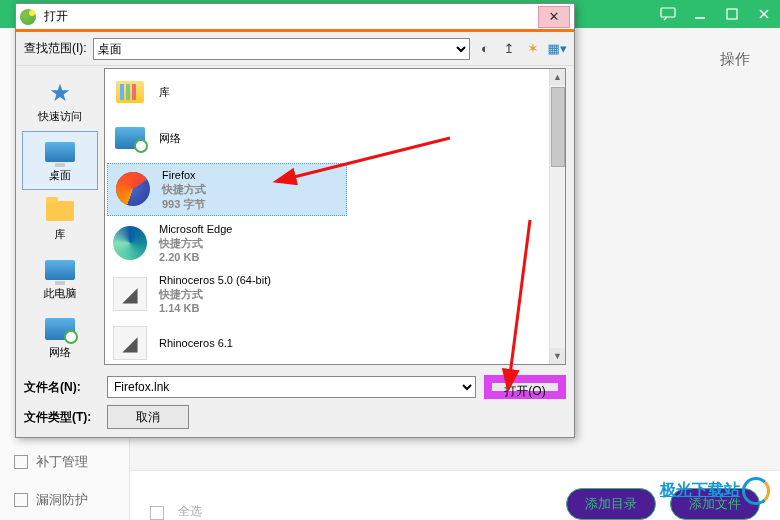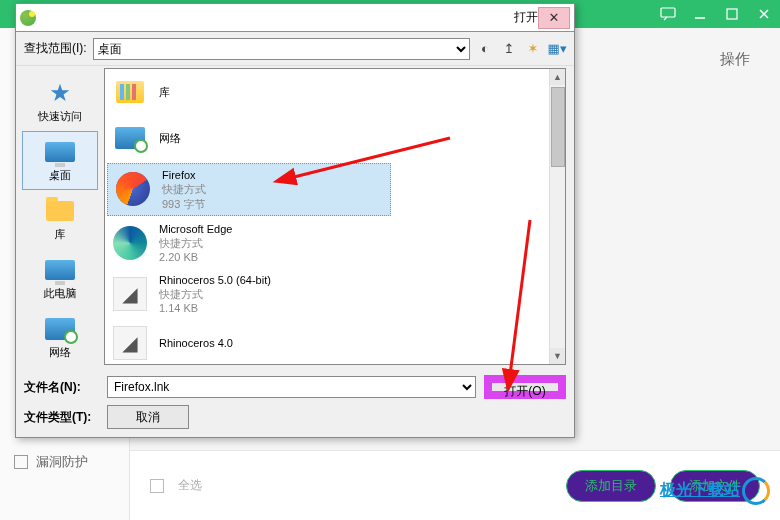--- a/index.html
+++ b/index.html
@@ -4,50 +4,50 @@
 <style>
 * { box-sizing: border-box; margin: 0; padding: 0; font-family: "Microsoft YaHei", "Segoe UI", sans-serif; }
 body { width: 780px; height: 520px; background: #f5f5f5; position: relative; overflow: hidden; }
 
 
 .bg-titlebar { position: absolute; top: 0; left: 0; right: 0; height: 28px; background: #2dbe6e; display: flex; justify-content: flex-end; align-items: center; padding-right: 8px; gap: 16px; }
 .bg-titlebar .ico { width: 16px; height: 16px; color: #fff; display: flex; align-items: center; justify-content: center; }
 .bg-sidebar { position: absolute; top: 28px; left: 0; width: 130px; bottom: 0; background: #fafafa; border-right: 1px solid #e5e5e5; }
 .bg-side-item { display: flex; align-items: center; gap: 8px; padding: 10px 14px; color: #666; font-size: 13px; }
 .bg-side-item .sq { width: 14px; height: 14px; border: 1.5px solid #999; }
-.bg-bottom { position: absolute; bottom: 0; left: 130px; right: 0; height: 70px; display: flex; align-items: center; padding: 0 20px; gap: 14px; border-top: 1px solid #e5e5e5; background: #fff; }
+.bg-bottom { position: absolute; bottom: 0; left: 130px; right: 0; height: 50px; display: flex; align-items: flex-end; padding: 0 20px; gap: 14px; border-top: 1px solid #e5e5e5; background: #fff; }
 .bg-bottom .chk { width: 14px; height: 14px; border: 1px solid #bbb; }
 .bg-bottom .txt { color: #aaa; font-size: 12px; flex: 1; }
 .pill { border: 1px solid #2dbe6e; color: #2dbe6e; background: #4c1d95; border-radius: 16px; padding: 6px 18px; font-size: 13px; }
 .bg-ops { position: absolute; top: 50px; right: 30px; color: #666; font-size: 15px; }
 .watermark { position: absolute; bottom: 15px; right: 10px; font-size: 16px; color: #1697d6; font-weight: bold; text-decoration: underline; }
 .watermark .circ { display: inline-block; width: 28px; height: 28px; border: 3px solid #1697d6; border-right-color: #f5a623; border-radius: 50%; vertical-align: middle; margin-left: 2px; }
 
 
 .dialog { position: absolute; top: 3px; left: 15px; width: 560px; height: 435px; background: #f0f0f0; border: 1px solid #888; box-shadow: 2px 2px 8px rgba(0,0,0,0.3); display: flex; flex-direction: column; }
-.dlg-title { height: 28px; background: #fff; border-bottom: 1px solid #f97316; display: flex; align-items: center; padding: 0 4px; text-align: right; }
+.dlg-title { height: 28px; background: #fff; border-bottom: 3px solid #f97316; display: flex; align-items: center; padding: 0 4px; }
 .dlg-title .ttl { flex: 1; font-size: 12px; padding-left: 4px; }
 .dlg-title .appico { width: 16px; height: 16px; background: radial-gradient(circle at 30% 30%, #8bc34a, #4caf50); border-radius: 50%; margin-right: 4px; position: relative; }
 .dlg-title .appico::after { content: ''; position: absolute; width: 6px; height: 6px; background: #ffeb3b; border-radius: 50%; top: 1px; right: 1px; }
 .dlg-close { width: 32px; height: 22px; background: #f5c4cc; border: 1px solid #d89aa5; display: flex; align-items: center; justify-content: center; font-size: 13px; color: #333; }
 .dlg-toolbar { height: 34px; display: flex; align-items: center; padding: 0 8px; gap: 6px; font-size: 12px; border-bottom: 1px solid #ddd; }
 .dlg-toolbar select { flex: 1; height: 22px; font-size: 12px; border: 1px solid #888; background: #fff; }
 .dlg-toolbar .tb-ico { width: 18px; height: 18px; display: flex; align-items: center; justify-content: center; color: #444; font-size: 13px; }
 .dlg-body { flex: 1; display: flex; min-height: 0; }
 .dlg-places { width: 88px; display: flex; flex-direction: column; align-items: center; padding-top: 6px; gap: 0; overflow: hidden; }
 .place { width: 76px; display: flex; flex-direction: column; align-items: center; padding: 6px 0; font-size: 11px; gap: 2px; border: 1px solid transparent; }
 .place.sel { border: 1px solid #7aa7d8; background: #e3eefb; }
 .place .pico { width: 32px; height: 28px; display: flex; align-items: center; justify-content: center; }
 .dlg-list { flex: 1; background: #fff; border: 1px solid #888; margin: 2px 8px 2px 0; position: relative; overflow: hidden; }
 .file-item { display: flex; align-items: center; gap: 10px; padding: 4px 6px; }
-.file-item.sel { border: 1px dotted #5b9bd5; background: #cde6f7; width: 284px; margin: 2px; }
+.file-item.sel { border: 1px dotted #5b9bd5; background: #cde6f7; width: 240px; margin: 2px; }
 .file-item .fico { width: 38px; height: 38px; flex-shrink: 0; display: flex; align-items: center; justify-content: center; }
 .file-item .finfo { display: flex; flex-direction: column; font-size: 11px; line-height: 1.3; }
 .file-item .fname { color: #000; }
-.file-item .fsub { color: #888; }
+.file-item .fsub { color: #888; font-weight: bold; }
 .scrollbar { position: absolute; right: 0; top: 0; bottom: 0; width: 16px; background: #f0f0f0; border-left: 1px solid #ddd; }
 .scroll-arr { height: 16px; background: #e8e8e8; display: flex; align-items: center; justify-content: center; font-size: 9px; color: #666; }
 .scroll-thumb { position: absolute; top: 18px; width: 14px; left: 1px; height: 80px; background: #c8c8c8; border: 1px solid #aaa; }
 .dlg-footer { padding: 8px; display: flex; flex-direction: column; gap: 6px; }
 .f-row { display: flex; align-items: center; gap: 8px; }
 .f-row label { font-size: 12px; width: 75px; font-weight: bold; }
 .f-row select { flex: 1; height: 22px; font-size: 12px; border: 1px solid #888; background: #fff; padding: 1px 2px; }
 .f-row button { width: 82px; height: 24px; font-size: 12px; border: 1px solid #888; background: #e8e8e8; }
 .f-row button.primary { border: 8px solid #d946ef; }
 
@@ -94,20 +94,24 @@
       <svg width="14" height="14">
         <path d="M3 3 L11 11 M11 3 L3 11" stroke="#fff" stroke-width="1.5"></path>
       </svg>
     </span>
 </div>
 <div class="bg-ops">操作</div>
 <div class="bg-sidebar">
   <div style="height:415px"></div>
   <div class="bg-side-item">
       <span class="sq"></span>
+      <span>补丁管理</span>
+    </div>
+  <div class="bg-side-item">
+      <span class="sq"></span>
       <span>漏洞防护</span>
     </div>
 </div>
 <div class="bg-bottom">
   <span class="chk"></span>
   <span class="txt">全选</span>
   <button class="pill">添加目录</button>
   <button class="pill">添加文件</button>
 </div>
 <div class="watermark"><span>极光下载站</span><span class="circ"></span></div>
@@ -204,21 +208,21 @@
             <span class="fname">Rhinoceros 5.0 (64-bit)</span>
             <span class="fsub">快捷方式</span>
             <span class="fsub">1.14 KB</span>
           </div>
         </div>
         <div class="file-item">
           <div class="fico">
             <div class="ico-rhino">◢</div>
           </div>
           <div class="finfo">
-            <span class="fname">Rhinoceros 4.0</span>
+            <span class="fname">Rhinoceros 6.1</span>
           </div>
         </div>
         <div class="scrollbar">
         <div class="scroll-arr">▲</div>
         <div class="scroll-thumb"></div>
         <div class="scroll-arr" style="position:absolute;bottom:0;width:100%">▼</div>
       </div>
     </div>
   </div>
   <div class="dlg-footer">

